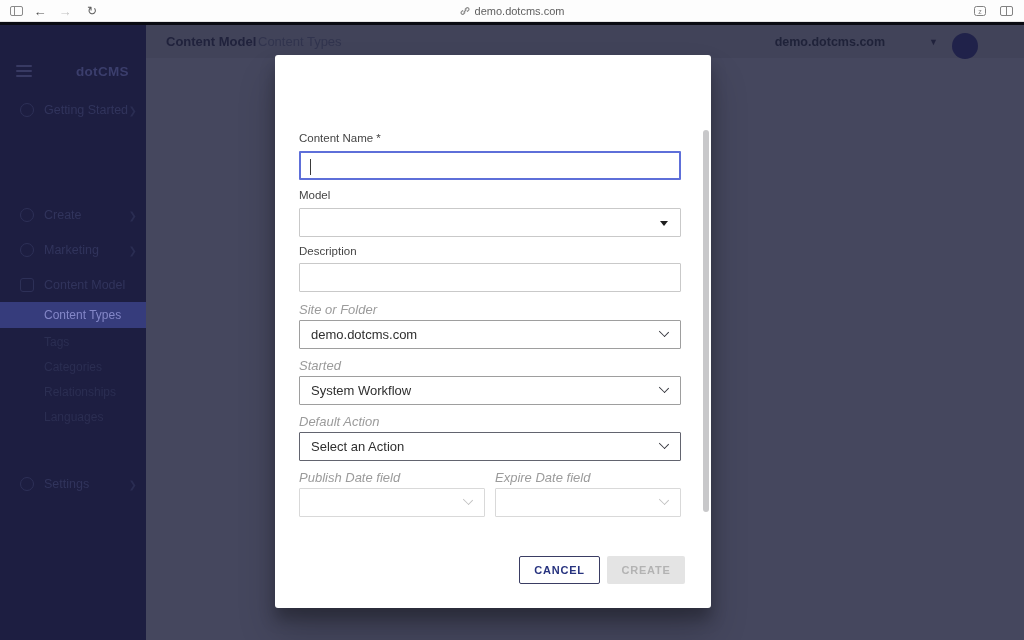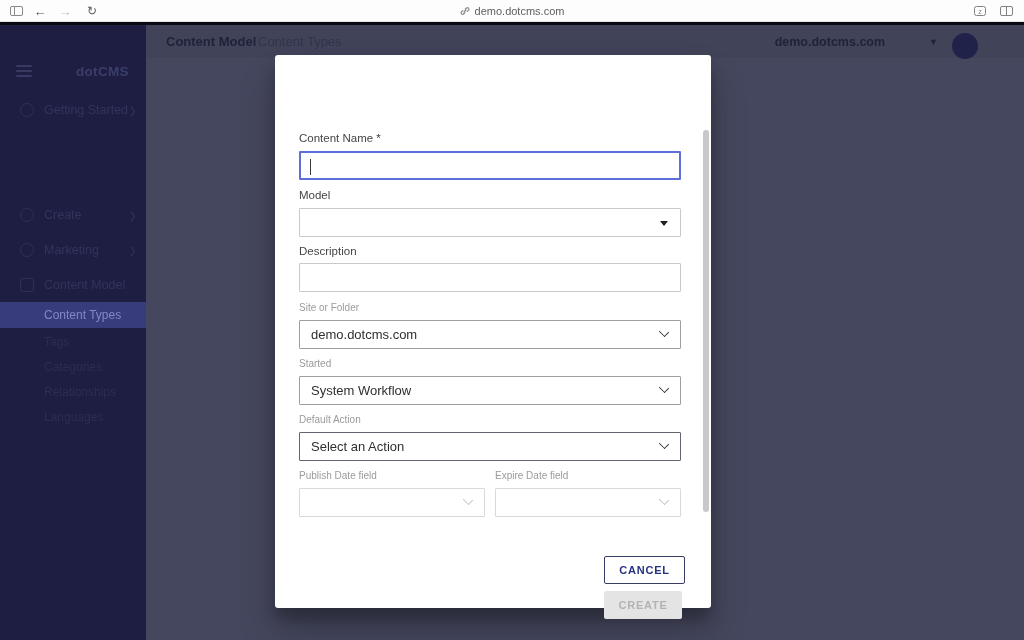--- a/index.html
+++ b/index.html
@@ -49,30 +49,30 @@
   #site-selector { right:86px; top:8px; height:18px; display:flex; align-items:center; gap:44px; }
   #site-label { font-size:12.5px; font-weight:600; color:#1f2239; }
   #site-caret { font-size:9px; color:#20223c; }
   #avatar { right:46px; top:8px; width:26px; height:26px; border-radius:50%; background:#20224a; }
 
   
   #modal { left:275px; top:55px; width:436px; height:553px; background:#ffffff; border-radius:3px;
            box-shadow:0 11px 15px rgba(0,0,0,.25), 0 24px 38px rgba(0,0,0,.2); }
   #modal-title { left:24px; top:27px; font-size:19px; font-weight:600; color:#383838; }
   .f-label { left:24px; font-size:11.5px; color:#454545; }
-  .f-label.gray { color:#9b9b9b; font-size:10px; }
+  .f-label.gray { color:#9b9b9b; font-size:13px;font-style:italic; }
   .f-box { left:24px; width:382px; height:29px; background:#fff; border:1px solid #c9c9c9; border-radius:1px; display:flex; align-items:center; }
   .f-box .val { font-size:13px; color:#2f2f2f; padding-left:11px; }
   .chev { position:absolute; right:12px; top:9px; width:8px; height:8px; border-right:1.8px solid #33343c; border-bottom:1.8px solid #33343c; transform:rotate(45deg) scale(1,.8); transform-origin:center; margin-top:-2px; }
   .chev.lt { border-color:#c2c2c2; }
   .tri { position:absolute; right:12px; top:12px; width:0; height:0; border-left:4.5px solid transparent; border-right:4.5px solid transparent; border-top:5.5px solid #1f1f1f; }
   #cn-input { border:2px solid #5e6fd9; }
   #cn-caret { position:absolute; left:9px; top:6px; width:1px; height:16px; background:#3a3a3a; }
   .half { width:186px !important; }
-  #btn-row { right:26px; top:501px; display:flex; gap:7px;flex-direction:column; }
+  #btn-row { right:26px; top:501px; display:flex; gap:7px; }
   .mbtn { height:28px; font-family:"Liberation Sans",sans-serif; font-size:11px; font-weight:700; letter-spacing:.8px; border-radius:2px; display:flex; align-items:center; justify-content:center; cursor:pointer; }
   #cancel-btn { width:81px; background:#ffffff; border:1px solid #3a3d63; color:#27337f; }
   #create-btn { width:78px; background:#e4e4e4; border:none; color:#b3b3b3; }
   #modal-scrollbar { left:428px; top:75px; width:6px; height:382px; background:#c8c8ca; border-radius:3px; }
 </style>
 </head>
 <body>
 
 <div id="chrome" class="abs">
   <div id="win-panel" class="chrome-icon">
@@ -138,20 +138,25 @@
   <div class="nav-item abs" style="top:332px;height:20px">
     <span class="sub-label">Categories</span>
   </div>
   <div class="nav-item abs" style="top:357px;height:20px">
     <span class="sub-label">Relationships</span>
   </div>
   <div class="nav-item abs" style="top:382px;height:20px">
     <span class="sub-label">Languages</span>
   </div>
 
+  <div class="nav-item abs" style="top:447px">
+    <span class="nav-icon"></span>
+    <span class="nav-label">Settings</span>
+    <span class="nav-chev">❯</span>
+  </div>
 </div>
 
 <div id="toolbar" class="abs">
   <span id="bc-section" class="abs">Content Model</span>
   <span id="bc-page" class="abs">Content Types</span>
   <div id="site-selector" class="abs">
     <span id="site-label">demo.dotcms.com</span>
     <span id="site-caret">▼</span>
   </div>
   <div id="avatar" class="abs"></div>

